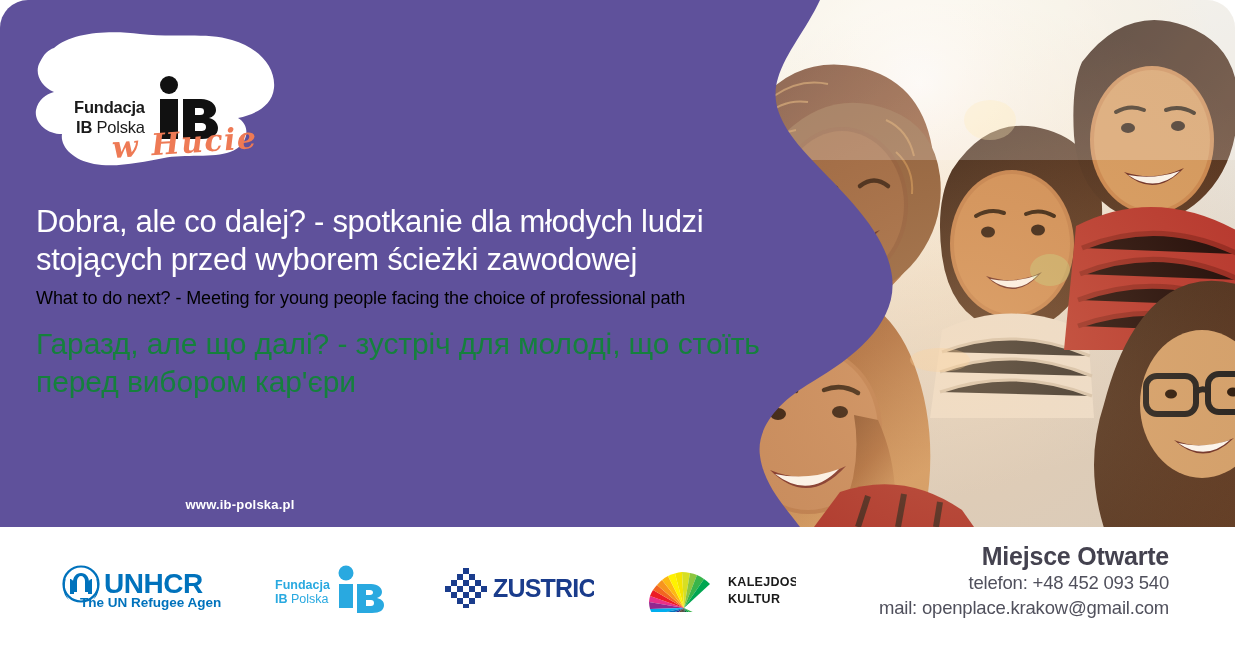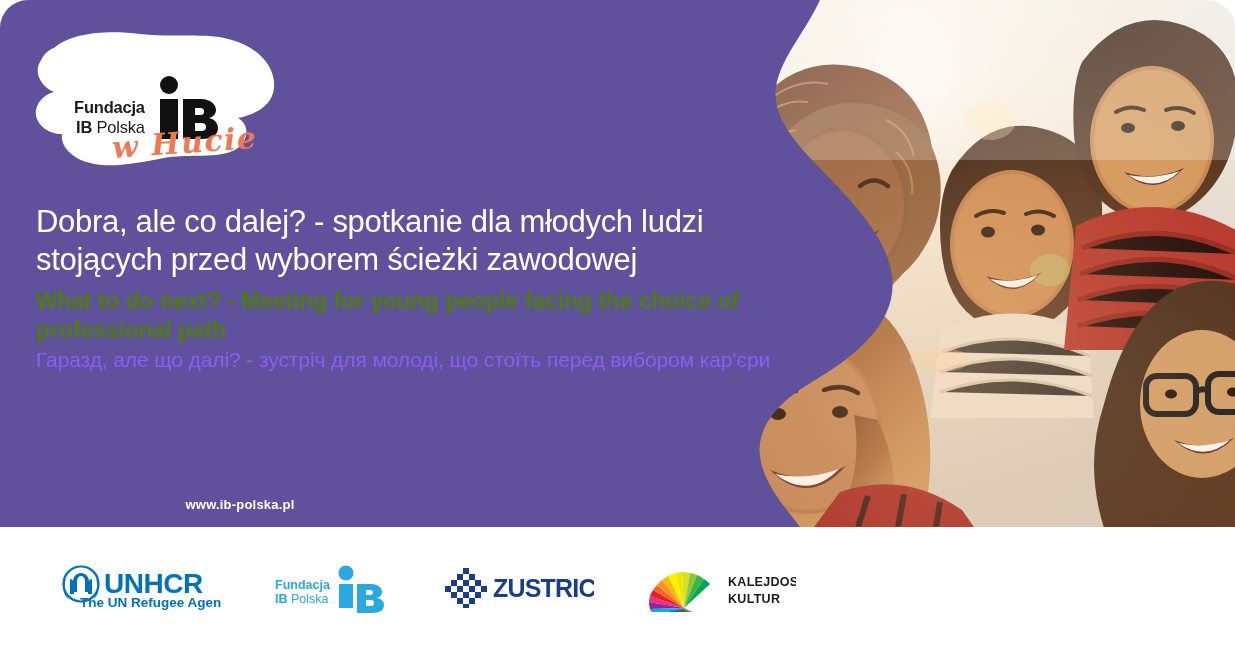--- a/index.html
+++ b/index.html
@@ -103,32 +103,32 @@
   }
   .headline {
     font-size: 31px;
     font-weight: normal;
     line-height: 1.22;
     color: #ffffff;
     letter-spacing: -0.3px;
   }
   .subtitle {
     margin-top: 8px;
-    font-size: 23px;
-    font-weight: bold;
-    line-height: 1.26;
-    color: #4d7c0f;
-    letter-spacing: -0.1px;
-  }
-  .subtitle-ua {
-    margin-top: 2px;
-    font-size: 21px;
+    font-size: 18px;
     font-weight: normal;
     line-height: 1.26;
-    color: #8b5cf6;
+    color: #000000;
+    letter-spacing: -0.1px;
+  }
+  .subtitle-ua {
+    margin-top: 16px;
+    font-size: 30px;
+    font-weight: normal;
+    line-height: 1.26;
+    color: #15803d;
     letter-spacing: -0.1px;
   }
 
   .site-url {
     position: absolute;
     left: 0;
     top: 497px;
     width: 1060px;
     text-align: center;
     padding-right: 580px;
@@ -478,15 +478,20 @@
             <path d="M0 0 L6 24 A35.5 35.5 0 0 0 14 21 Z" fill="#006837"></path>
             <path d="M0 0 L14 21 A35.5 35.5 0 0 0 21 17 Z" fill="#009444"></path>
             <path d="M0 0 L21 17 A35.5 35.5 0 0 0 26 12 Z" fill="#39b54a"></path>
           </g>
           <text x="80" y="22" fill="#1a1a1a" font-family="Liberation Sans, sans-serif" font-size="12.5" font-weight="bold" letter-spacing="0.3">KALEJDOSKOP</text>
           <text x="80" y="39" fill="#1a1a1a" font-family="Liberation Sans, sans-serif" font-size="12.5" font-weight="bold" letter-spacing="0.3">KULTUR</text>
         </svg>
       </div>
     </div>
 
+    <div class="contact">
+      <div class="org">Miejsce Otwarte</div>
+      <div class="line">telefon: +48 452 093 540</div>
+      <div class="line">mail: openplace.krakow@gmail.com</div>
+    </div>
   </div>
 
 </div>
 
 </body></html>

